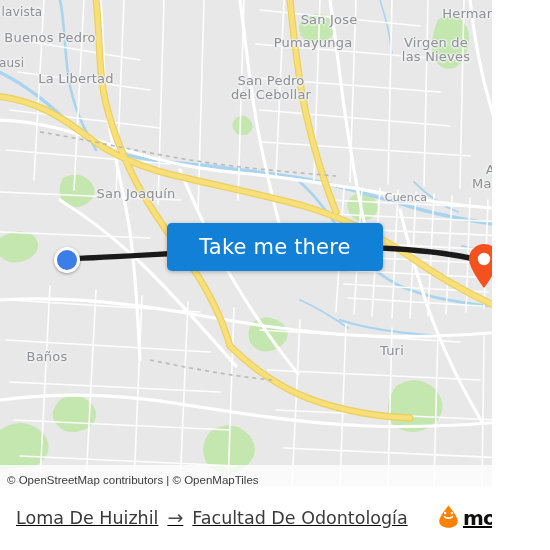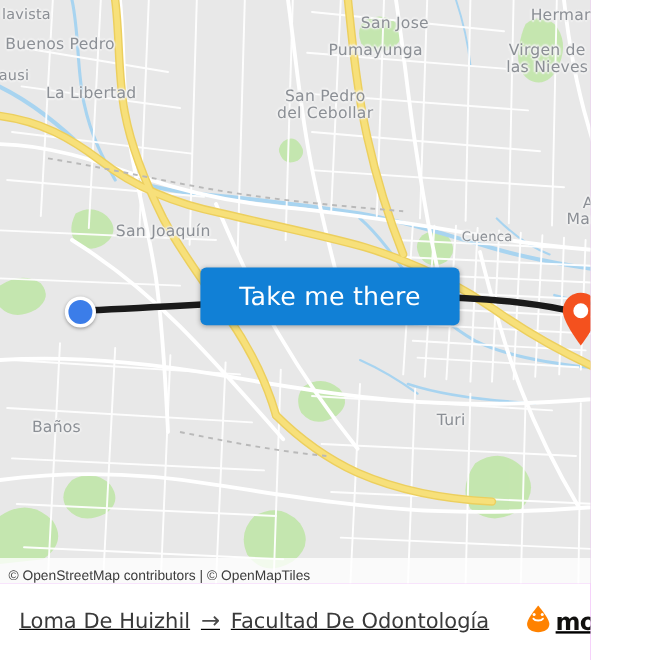--- a/index.html
+++ b/index.html
@@ -263,28 +263,28 @@
 
     <div class="place-label sm" style="left:22px;  top:12px;">lavista</div>
     <div class="place-label" style="left:50px;  top:38px;">Buenos Pedro</div>
     <div class="place-label sm" style="left:8px;   top:63px;">yausi</div>
     <div class="place-label" style="left:76px;  top:79px;">La Libertad</div>
     <div class="place-label" style="left:329px; top:20px;">San Jose</div>
     <div class="place-label" style="left:313px; top:43px;">Pumayunga</div>
     <div class="place-label" style="left:271px; top:88px;">San Pedro
 del Cebollar</div>
     <div class="place-label" style="left:497px; top:14px;">Hermano Miguel</div>
-    <div class="place-label" style="left:456px; top:50px;text-align:center;">Virgen de
+    <div class="place-label" style="left:436px; top:50px;text-align:center;">Virgen de
 las Nieves</div>
     <div class="place-label" style="left:136px; top:194px;">San Joaquín</div>
     <div class="place-label lg" style="left:406px; top:197px;">Cuenca</div>
     <div class="place-label" style="left:523px; top:177px;">Aeropuerto
 Mariscal Lamar</div>
     <div class="place-label" style="left:47px;  top:357px;">Baños</div>
-    <div class="place-label" style="left:376px; top:351px;">Turi</div>
+    <div class="place-label" style="left:392px; top:351px;">Turi</div>
 
     <div id="origin-marker" style="left:54px; top:247px;"></div>
 
     <div id="dest-marker" style="left:467px; top:243px;">
       <svg width="34" height="46" viewBox="0 0 34 46" xmlns="http://www.w3.org/2000/svg">
         <path d="M17,45 C17,45 2,25.5 2,16.2 C2,7.8 8.7,1 17,1 C25.3,1 32,7.8 32,16.2 C32,25.5 17,45 17,45 Z" fill="#f4511e"></path>
         <circle cx="17" cy="16" r="6.2" fill="#ffffff"></circle>
       </svg>
     </div>
 

